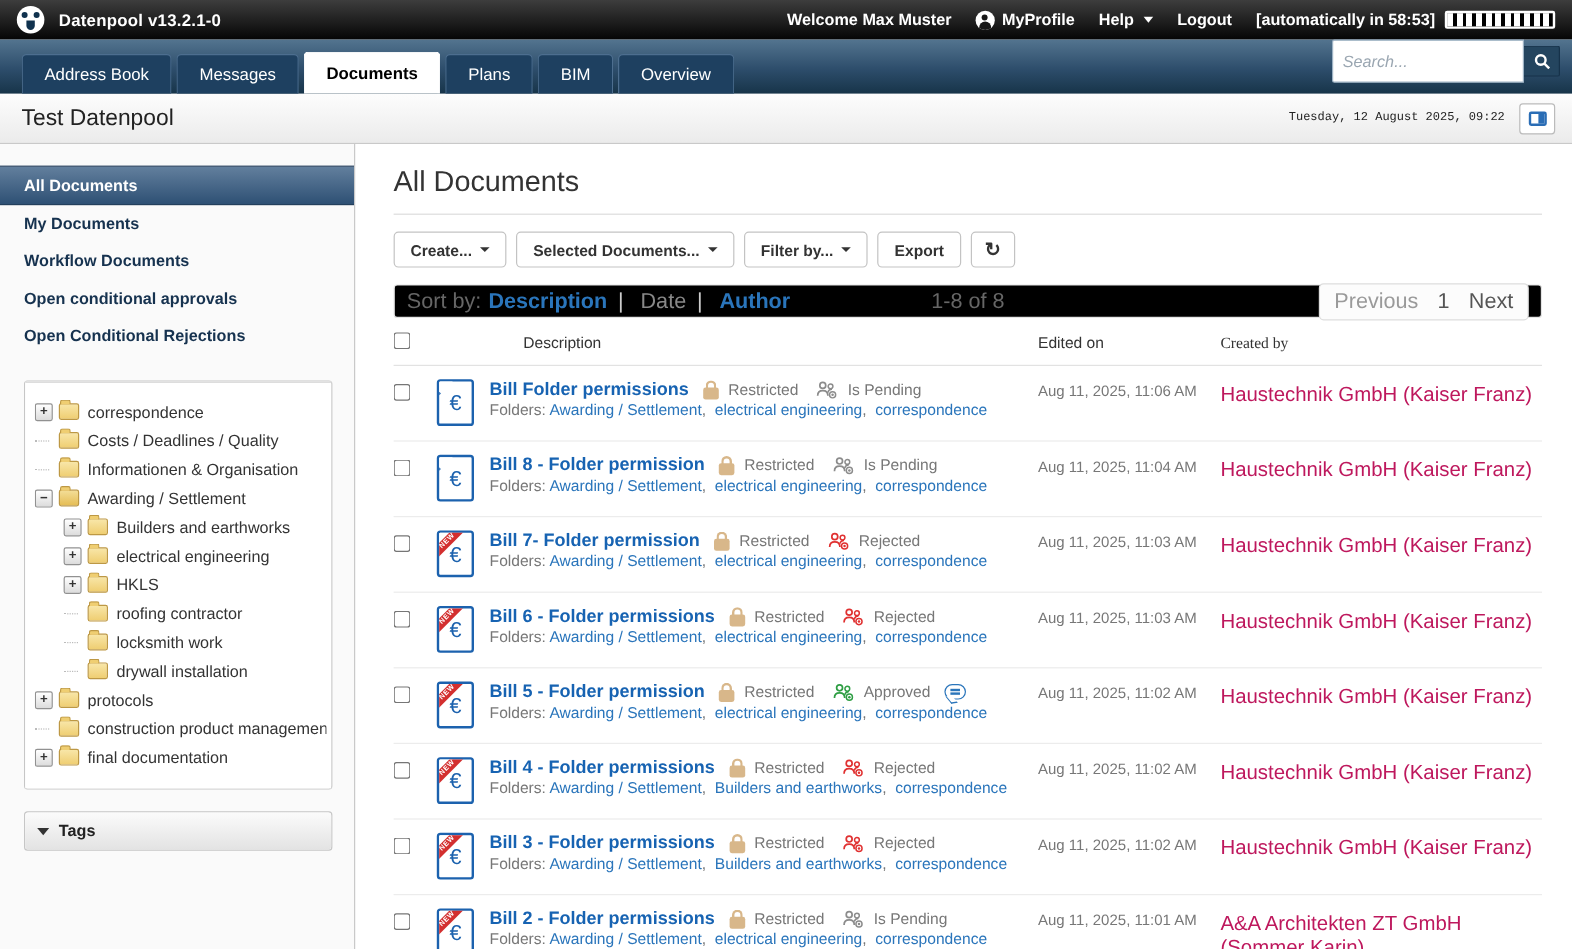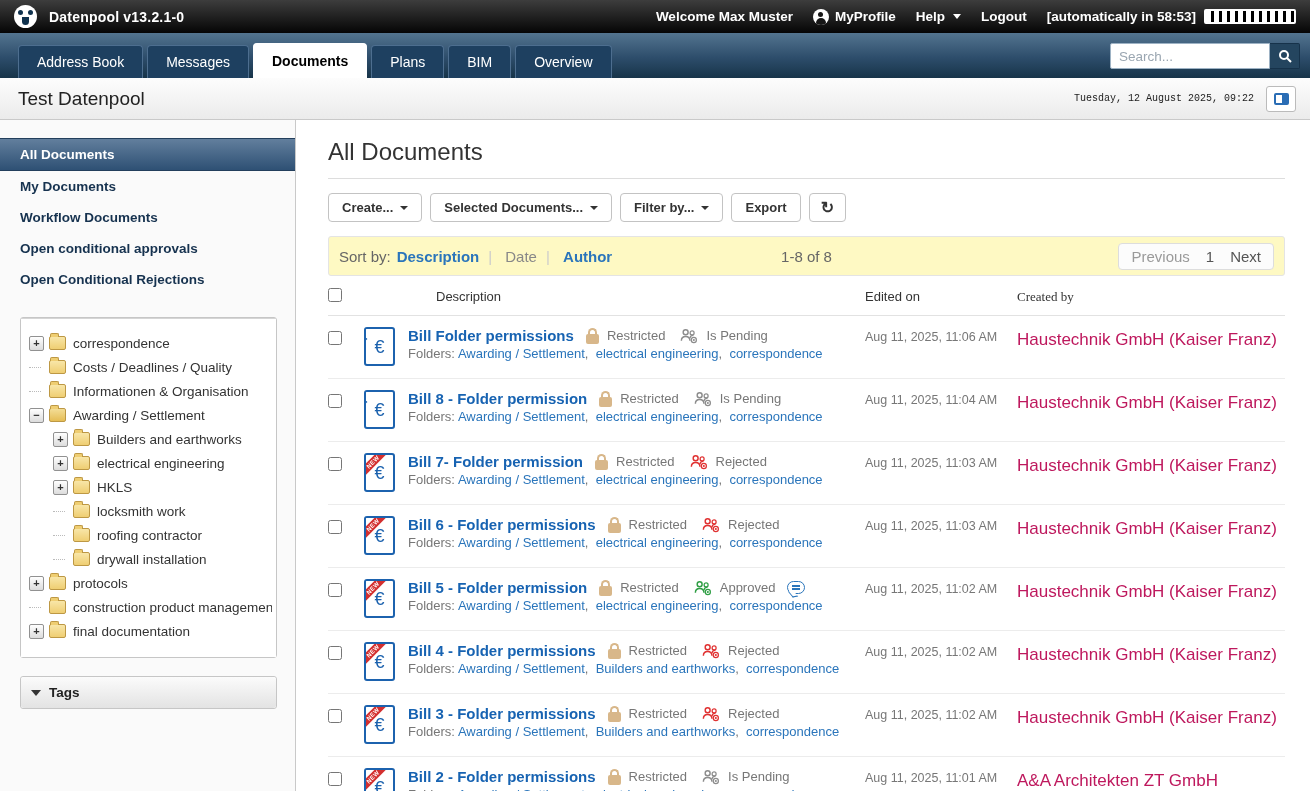--- a/index.html
+++ b/index.html
@@ -23,21 +23,21 @@
   .profile-glyph { width:16px; height:16px; border-radius:50%; background:#fff; position:relative; overflow:hidden; }
   .profile-glyph::before { content:''; position:absolute; top:3px; left:5.5px; width:5px; height:5px; border-radius:50%; background:#161616; }
   .profile-glyph::after { content:''; position:absolute; top:9px; left:3px; width:10px; height:7px; border-radius:5px 5px 0 0; background:#161616; }
 
   
   .navbar { height:45px; background:linear-gradient(#53748f 0%, #2d4d6b 55%, #173449 100%); display:flex; align-items:flex-end; justify-content:space-between; padding:0 10px 0 18px; position:relative; }
   .tabs { display:flex; align-items:flex-end; gap:4px; }
   .tab { height:33px; display:flex; align-items:center; padding:0 18px; background:#1e4060; border:1px solid #4d6e8f; border-bottom:none; border-radius:4px 4px 0 0; color:#fff; font-size:14px; cursor:pointer;justify-content:center; }
   .tab.active { background:#fff; color:#000; font-weight:bold; border-color:#fff; height:35px; }
   .nav-search { display:flex; align-items:center; margin-bottom:9px; }
-  .search-input { width:160px; height:26px; border:1px solid #9db2c4; padding:0 8px; font-size:13.5px; color:#333; border-radius:2px 0 0 2px; font-family:"Liberation Sans",sans-serif; }
+  .search-input { width:160px; height:36px; border:1px solid #9db2c4; padding:0 8px; font-size:13.5px; color:#333; border-radius:2px 0 0 2px; font-family:"Liberation Sans",sans-serif;font-style:italic; }
   .search-input::placeholder { color:#9aa6b1; }
   .search-btn { width:30px; height:26px; background:#24455f; border:1px solid #16324a; border-left:none; border-radius:0 2px 2px 0; display:flex; align-items:center; justify-content:center; cursor:pointer; }
 
   
   .pageheader { height:42px; background:linear-gradient(#fdfdfd,#ebebeb); border-bottom:1px solid #c9c9c9; display:flex; align-items:center; justify-content:space-between; padding:0 14px 0 18px; }
   .page-title { font-size:19px; font-weight:normal; color:#222; }
   .ph-right { display:flex; align-items:center; gap:12px; }
   .ph-date { font-size:10px; color:#222;font-family:Liberation Mono, monospace; }
   .panel-toggle-btn { width:30px; height:26px; background:#fff; border:1px solid #bbb; border-radius:3px; display:flex; align-items:center; justify-content:center; cursor:pointer; }
   .pt-icon { width:15px; height:12px; border:2px solid #2a6db5; border-radius:2px; position:relative; }
@@ -68,21 +68,21 @@
   .folder-ic::before { content:''; position:absolute; top:-4px; left:0px; width:7px; height:3px; background:#efce72; border:1px solid #bd9844; border-bottom:none; border-radius:2px 2px 0 0; }
   .folder-ic.folder-open { background:linear-gradient(#f3dd96,#e5bd55); }
 
   
   .content-title { font-size:24px; font-weight:normal; color:#333; padding-bottom:12px; border-bottom:1px solid #ddd; margin-bottom:14px; }
   .toolbar { display:flex; gap:8px; margin-bottom:14px; }
   .tb-btn { background:#fff; border:1px solid #c3c3c3; border-radius:4px; padding:6px 13px; font-size:13px; font-weight:bold; color:#333; display:flex; align-items:center; gap:7px; cursor:pointer; font-family:"Liberation Sans",sans-serif; }
   .tb-btn .caret { width:0; height:0; border-left:4px solid transparent; border-right:4px solid transparent; border-top:4px solid #333; }
   .refresh-btn { font-size:16px; padding:4px 11px; font-weight:bold; }
 
-  .sortbar { background:#fef9c3; border:1px solid #e4e4e4; border-radius:3px; height:40px; display:flex; align-items:center; padding:0 10px; font-size:15px; color:#666; position:relative; }
+  .sortbar { background:#000000; border:1px solid #e4e4e4; border-radius:3px; height:28px; display:flex; align-items:center; padding:0 10px; font-size:18px; color:#666; position:relative; }
   .sort-opts { display:flex; align-items:center; margin-left:6px; }
   .sort-opt { cursor:pointer; }
   .sort-opt + .sort-opt::before { content:'|'; color:#ccc; margin:0 9px; font-weight:normal; }
   .sort-opt .opt.link { color:#2a75bb; font-weight:bold; }
   .sort-opt .opt.plain { color:#888; }
   .result-count { position:absolute; left:50%; transform:translateX(-50%); color:#666; }
   .pager { margin-left:auto; border:1px solid #ddd; border-radius:4px; display:flex; align-items:center; padding:4px 12px; gap:16px; background:#fcfcfc; }
   .pager .prev { color:#9a9a9a; cursor:default; }
   .pager .page { color:#555; }
   .pager .next { color:#555; cursor:pointer; }
@@ -276,28 +276,28 @@
             <span style="display: inline-block; width: 24px; flex-shrink: 0;"></span>
             <span class="tgl plus">+</span>
             <span class="folder-ic folder"></span>
             <span>HKLS</span>
           </div>
 
           <div class="tree-row">
             <span style="display: inline-block; width: 24px; flex-shrink: 0;"></span>
             <span class="tgl leaf"></span>
             <span class="folder-ic folder"></span>
-            <span>locksmith work</span>
+            <span>roofing contractor</span>
           </div>
 
           <div class="tree-row">
             <span style="display: inline-block; width: 24px; flex-shrink: 0;"></span>
             <span class="tgl leaf"></span>
             <span class="folder-ic folder"></span>
-            <span>roofing contractor</span>
+            <span>locksmith work</span>
           </div>
 
           <div class="tree-row">
             <span style="display: inline-block; width: 24px; flex-shrink: 0;"></span>
             <span class="tgl leaf"></span>
             <span class="folder-ic folder"></span>
             <span>drywall installation</span>
           </div>
 
           <div class="tree-row">

